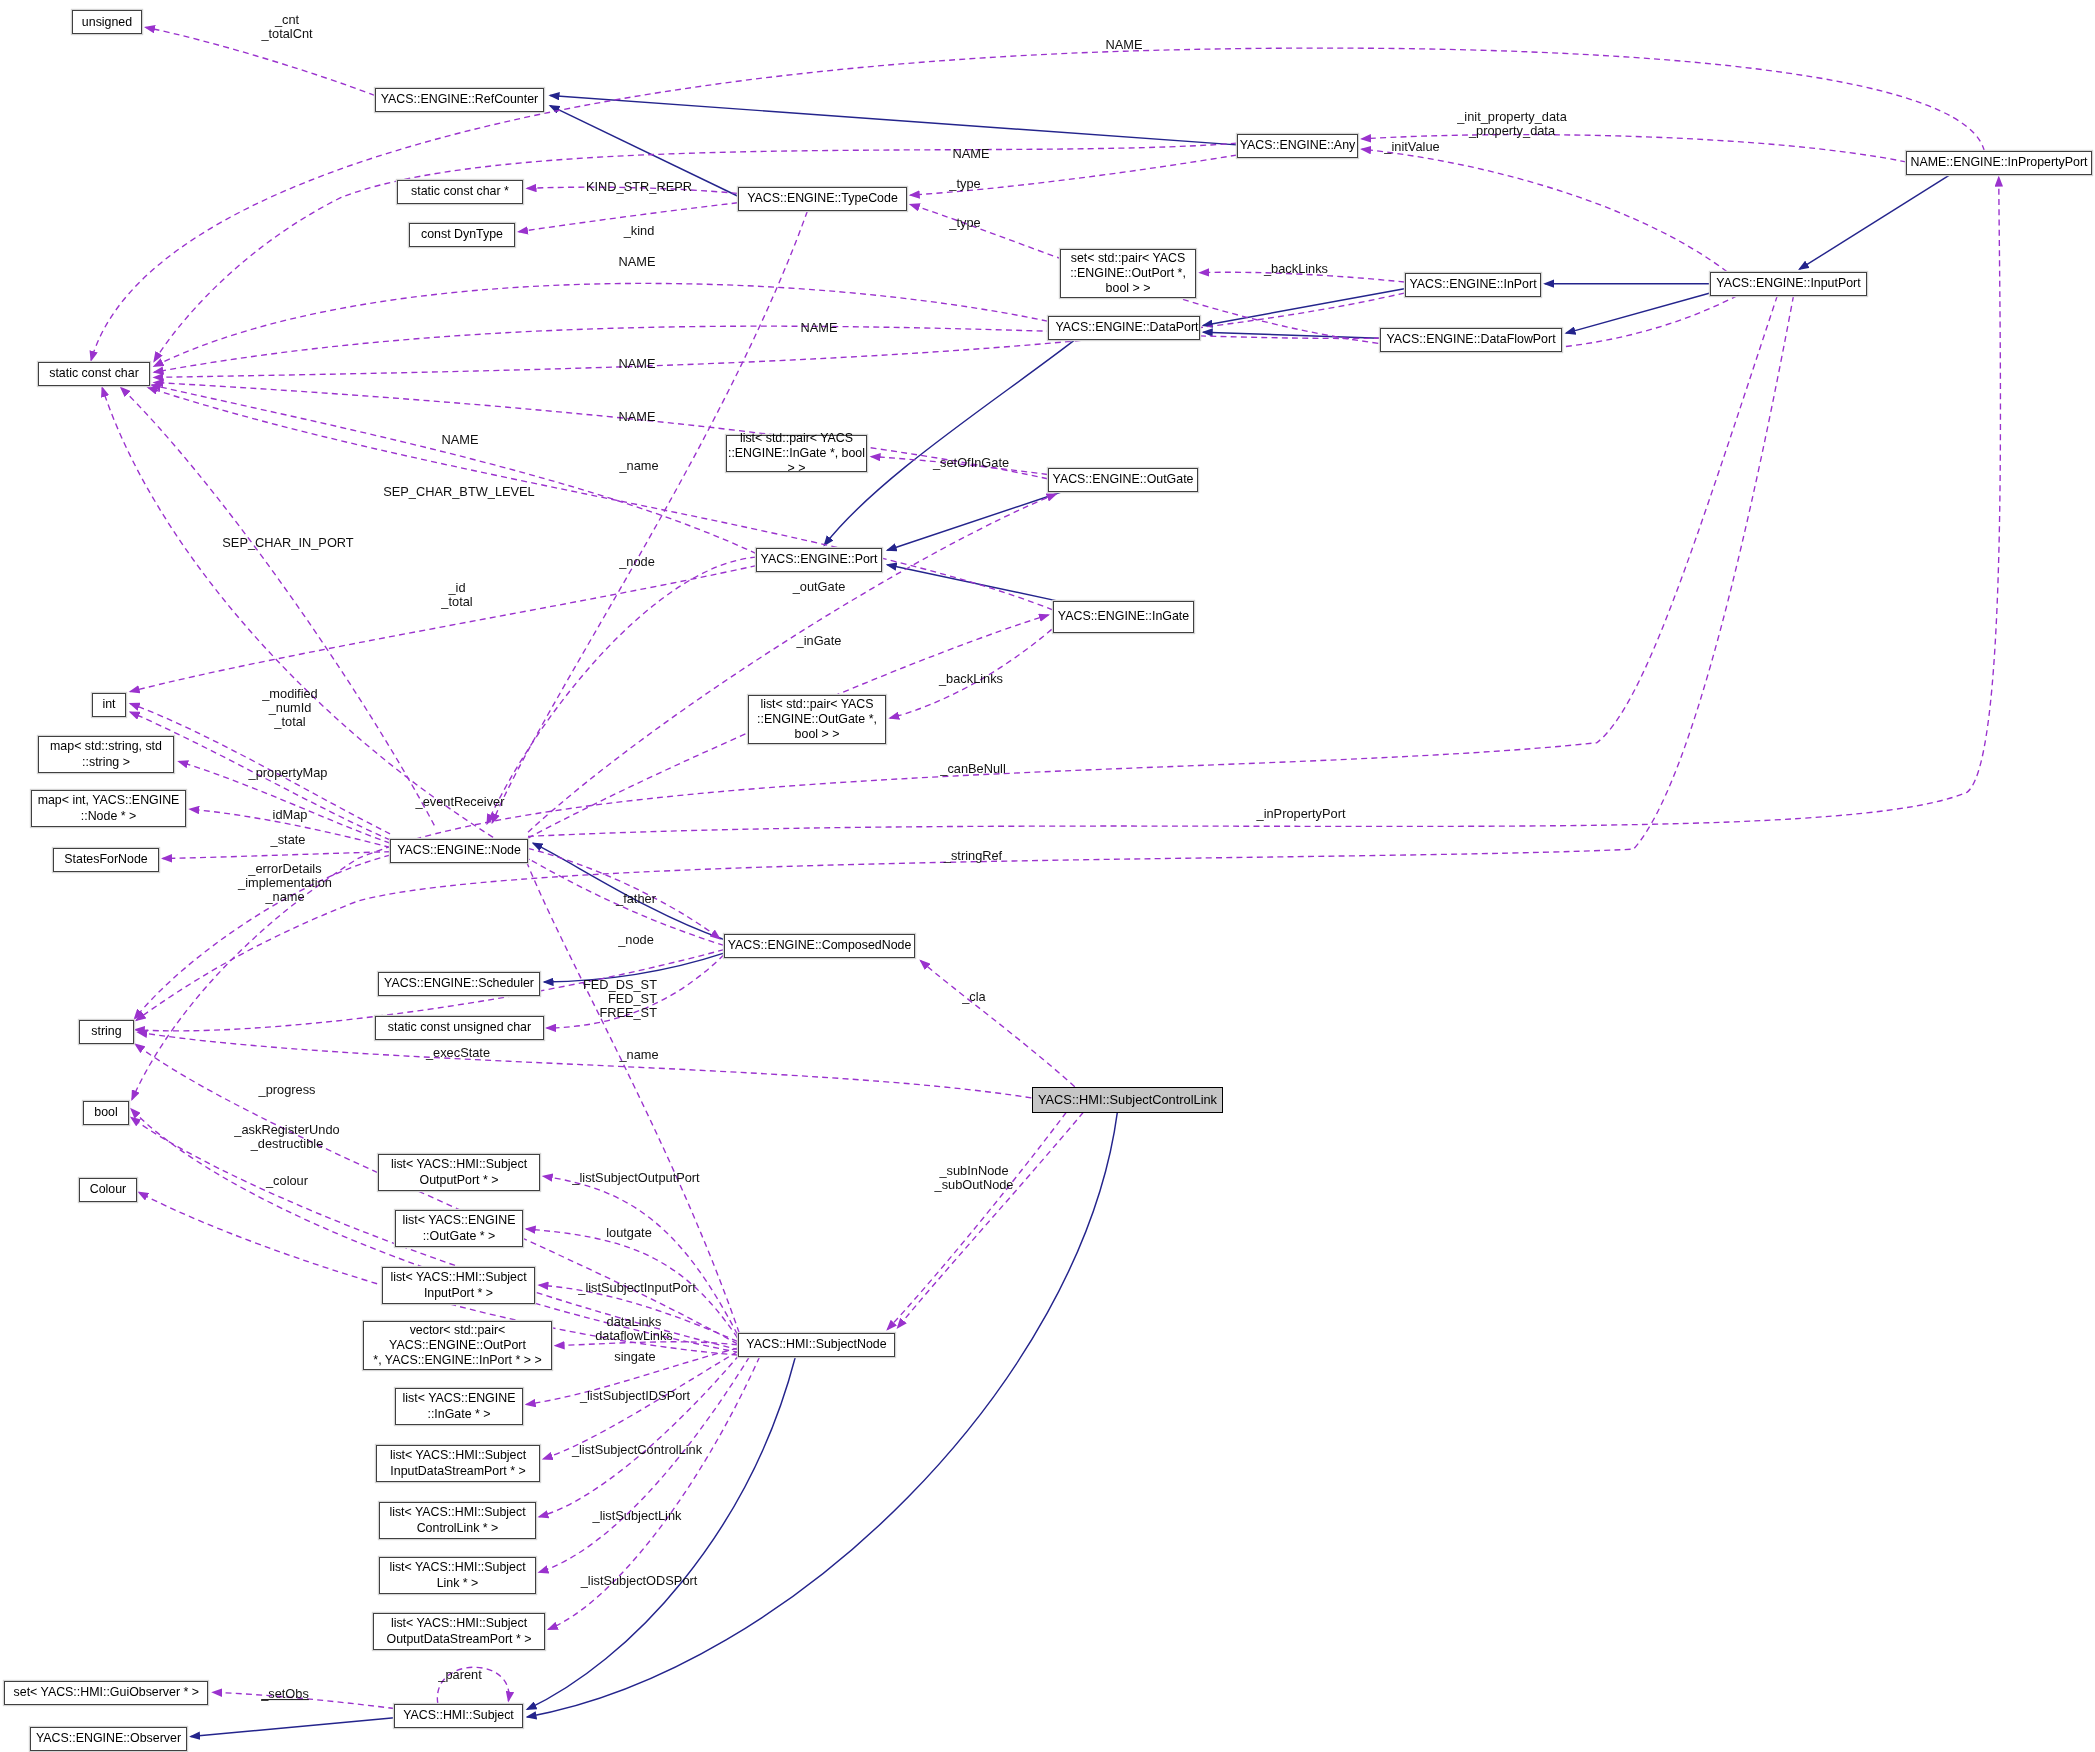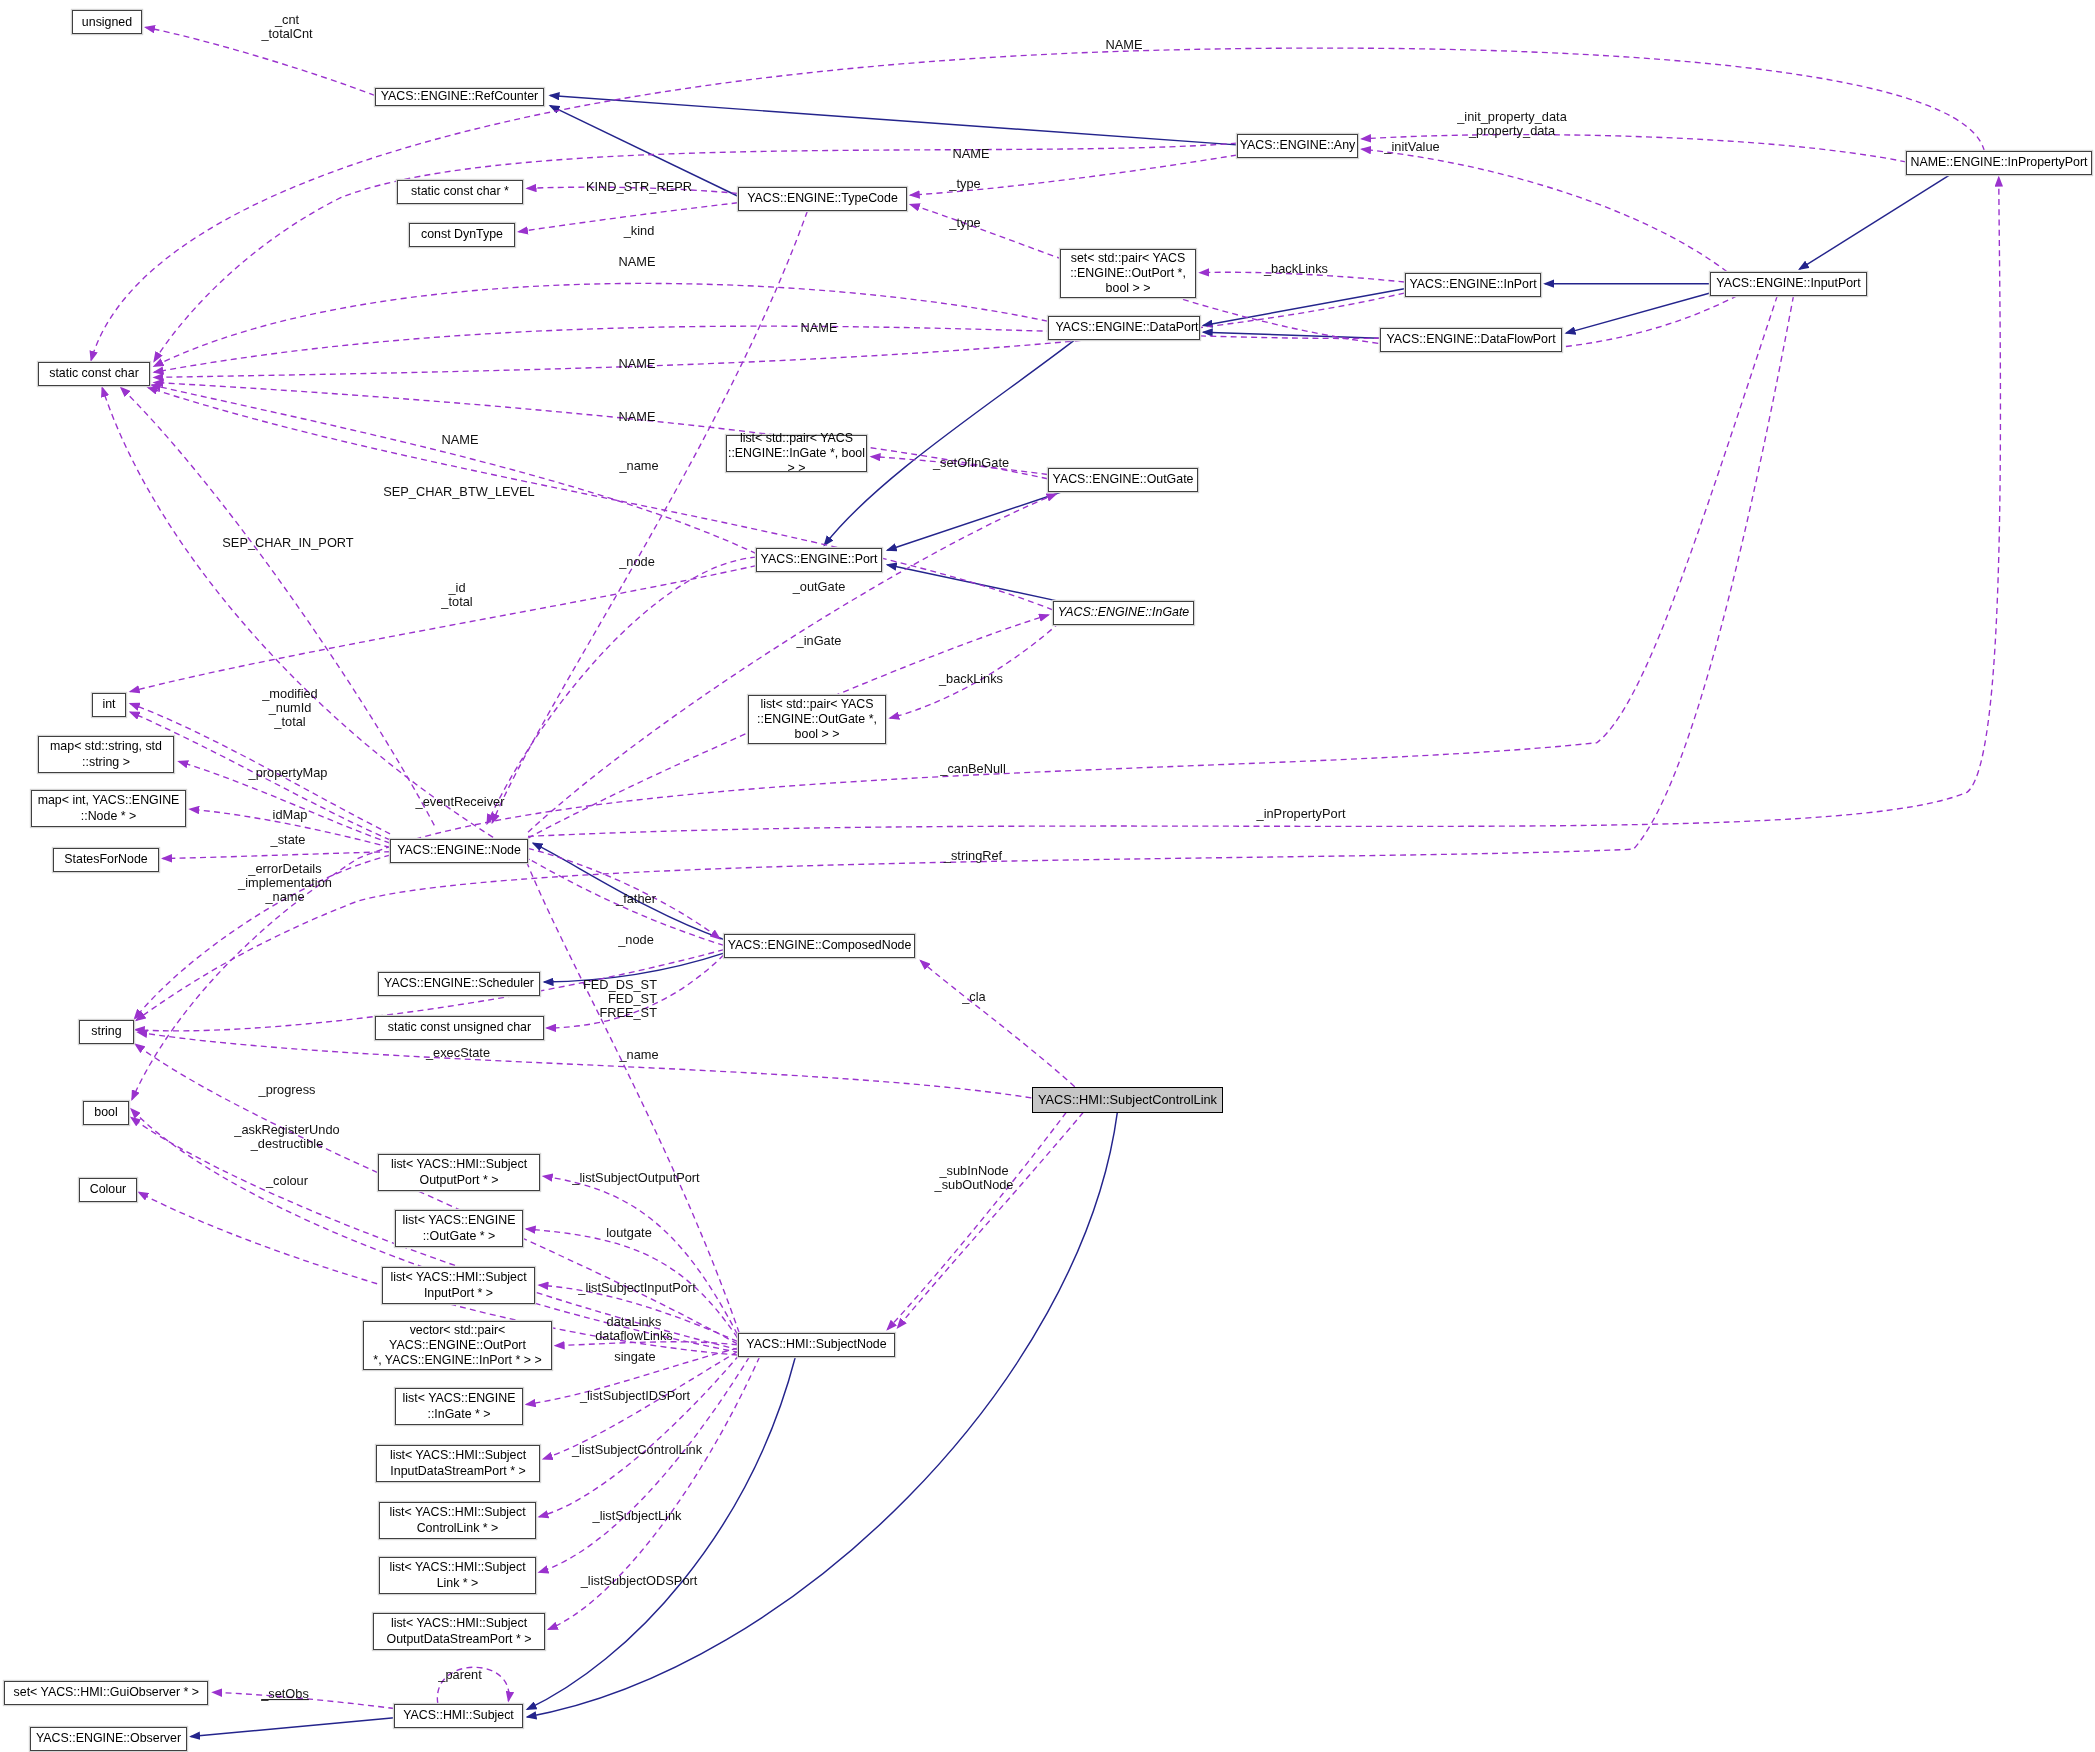--- a/index.html
+++ b/index.html
@@ -122,39 +122,39 @@
         <path d="M866,1578 C640,1452 300,1330 159,1226" fill="none" stroke="#9a32cd" stroke-width="1.6" stroke-dasharray="7,5" marker-end="url(#arrow-use)"></path>
         <path d="M868,1585 C520,1498 250,1382 154,1312" fill="none" stroke="#9a32cd" stroke-width="1.6" stroke-dasharray="7,5" marker-end="url(#arrow-use)"></path>
         <path d="M868,1588 C520,1520 250,1402 154,1302" fill="none" stroke="#9a32cd" stroke-width="1.6" stroke-dasharray="7,5" marker-end="url(#arrow-use)"></path>
         <path d="M866,1591 C560,1565 260,1452 163,1400" fill="none" stroke="#9a32cd" stroke-width="1.6" stroke-dasharray="7,5" marker-end="url(#arrow-use)"></path>
         <path d="M850,1115 C600,1182 300,1218 159,1209" fill="none" stroke="#9a32cd" stroke-width="1.6" stroke-dasharray="7,5" marker-end="url(#arrow-use)"></path>
         <path d="M948,248 C850,520 640,820 578,966" fill="none" stroke="#9a32cd" stroke-width="1.6" stroke-dasharray="7,5" marker-end="url(#arrow-use)"></path>
       </g>
   </svg>
   <div id="nodes-g">
       <div class="dnode" style="left: 72px; top: 10.2px; width: 70px; height: 24px;">unsigned</div>
-      <div class="dnode" style="left: 375px; top: 88px; width: 169px; height: 18px;">YACS::ENGINE::RefCounter</div>
+      <div class="dnode" style="left: 375px; top: 88px; width: 169px; height: 24px;">YACS::ENGINE::RefCounter</div>
       <div class="dnode" style="left: 397px; top: 180px; width: 126px; height: 24px;">static const char *</div>
       <div class="dnode" style="left: 409px; top: 223px; width: 106px; height: 24px;">const DynType</div>
       <div class="dnode" style="left: 738px; top: 187px; width: 169px; height: 24px;">YACS::ENGINE::TypeCode</div>
       <div class="dnode" style="left: 1237px; top: 134px; width: 121px; height: 24px;">YACS::ENGINE::Any</div>
       <div class="dnode" style="left: 1906px; top: 151px; width: 186px; height: 24px;">NAME::ENGINE::InPropertyPort</div>
       <div class="dnode" style="left: 1060px; top: 249px; width: 136px; height: 49px;">set&lt; std::pair&lt; YACS
 ::ENGINE::OutPort *,
 bool &gt; &gt;</div>
       <div class="dnode" style="left: 1405px; top: 273px; width: 136px; height: 24px;">YACS::ENGINE::InPort</div>
       <div class="dnode" style="left: 1710px; top: 272px; width: 157px; height: 24px;">YACS::ENGINE::InputPort</div>
       <div class="dnode" style="left: 1048px; top: 316px; width: 152px; height: 24px; padding-left: 6px;">YACS::ENGINE::DataPort</div>
       <div class="dnode" style="left: 1380px; top: 328px; width: 182px; height: 24px;">YACS::ENGINE::DataFlowPort</div>
       <div class="dnode" style="left: 38px; top: 362px; width: 112px; height: 24px;">static const char</div>
       <div class="dnode" style="left: 726px; top: 435px; width: 141px; height: 37px;">list&lt; std::pair&lt; YACS
 ::ENGINE::InGate *, bool &gt; &gt;</div>
       <div class="dnode" style="left: 1048px; top: 468px; width: 150px; height: 24px;">YACS::ENGINE::OutGate</div>
       <div class="dnode" style="left: 756px; top: 548px; width: 126px; height: 24px;">YACS::ENGINE::Port</div>
-      <div class="dnode" style="left: 1053px; top: 601px; width: 141px; height: 24px; font-style: italic;">YACS::ENGINE::InGate</div>
+      <div class="dnode" style="left: 1053px; top: 601px; width: 141px; height: 32px;">YACS::ENGINE::InGate</div>
       <div class="dnode" style="left: 748px; top: 695px; width: 138px; height: 49px;">list&lt; std::pair&lt; YACS
 ::ENGINE::OutGate *,
 bool &gt; &gt;</div>
       <div class="dnode" style="left: 92px; top: 693px; width: 34px; height: 24px;">int</div>
       <div class="dnode" style="left: 38px; top: 736px; width: 136px; height: 37px;">map&lt; std::string, std
 ::string &gt;</div>
       <div class="dnode" style="left: 31px; top: 790px; width: 155px; height: 37px;">map&lt; int, YACS::ENGINE
 ::Node * &gt;</div>
       <div class="dnode" style="left: 53px; top: 848px; width: 106px; height: 24px;">StatesForNode</div>
       <div class="dnode" style="left: 390px; top: 826px; width: 138px; height: 24px; margin-top: 13px;">YACS::ENGINE::Node</div>

